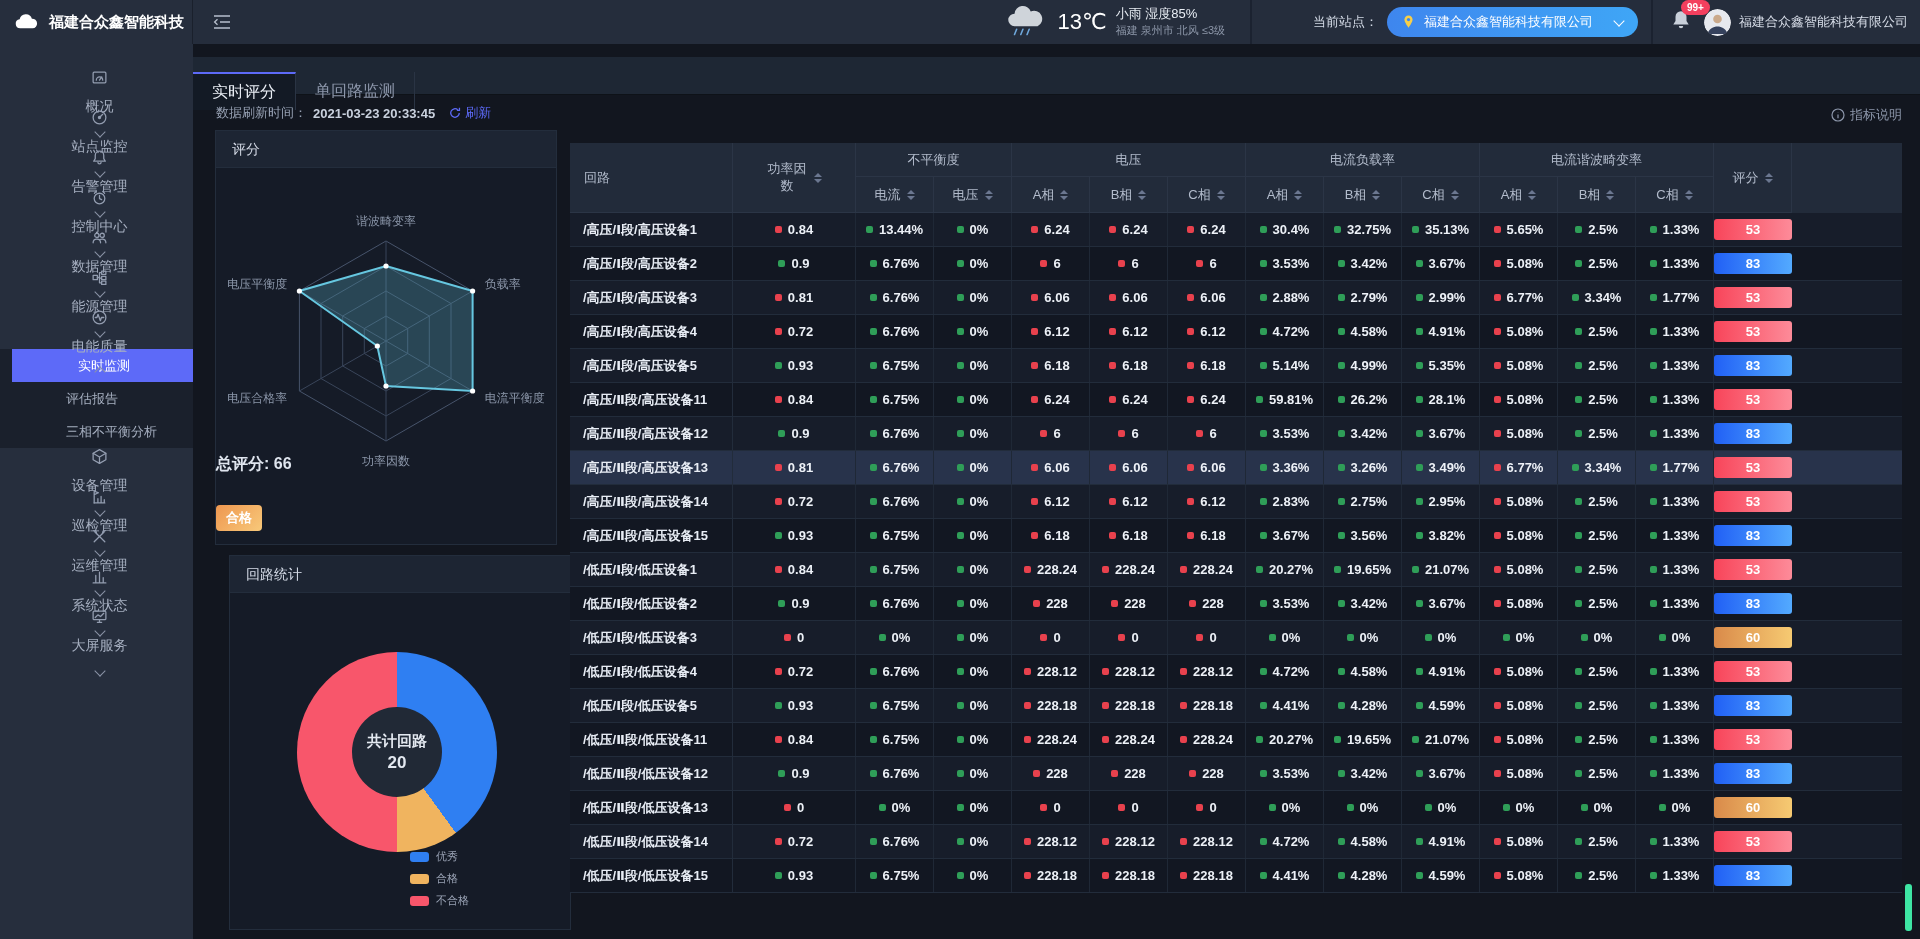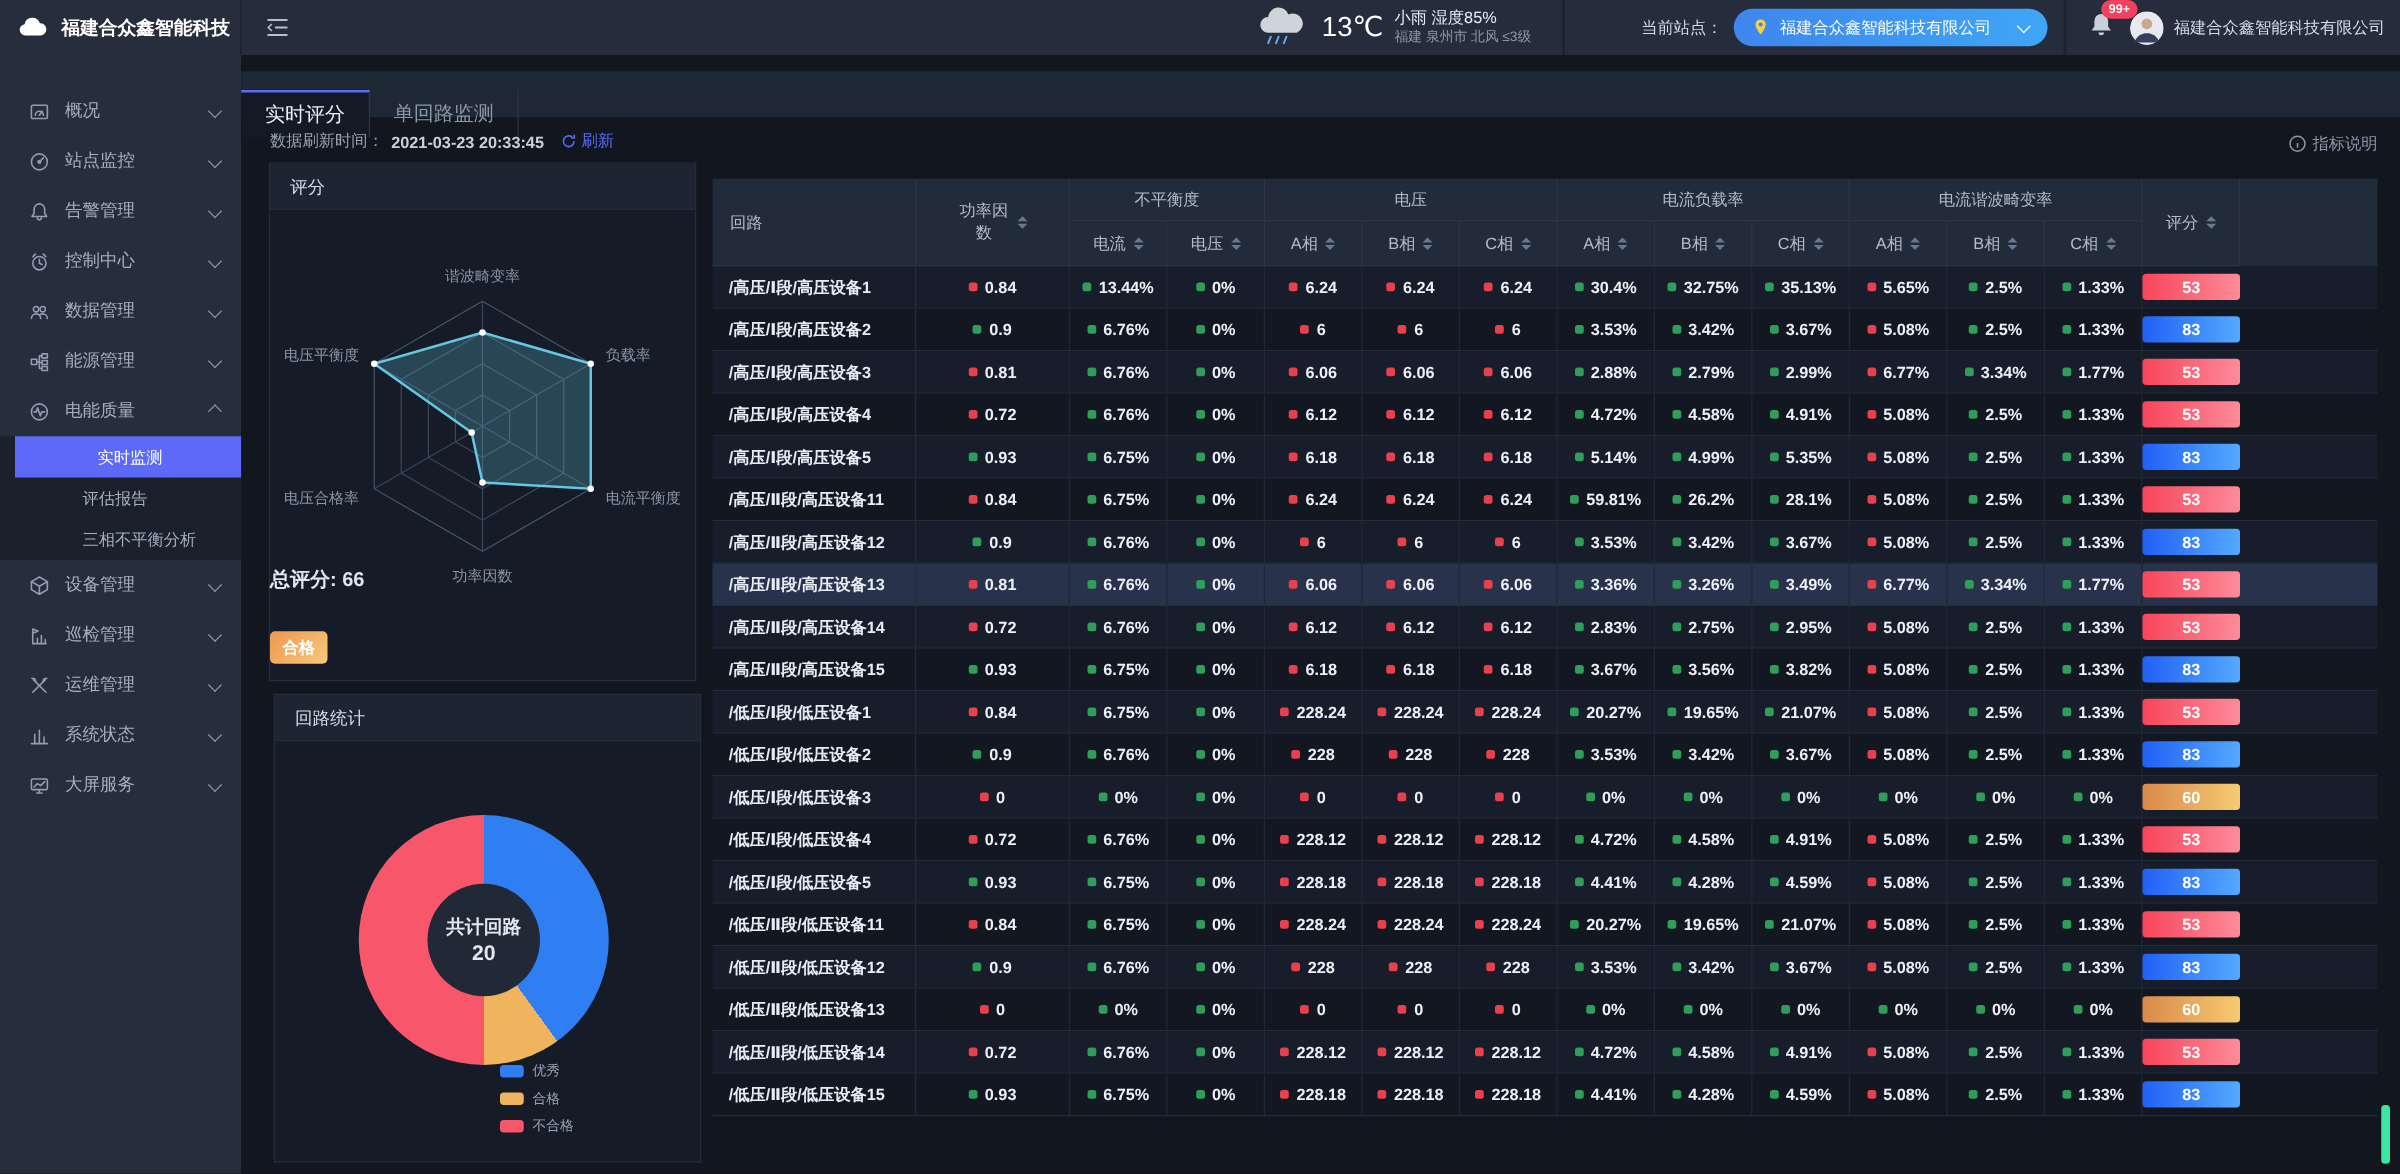--- a/index.html
+++ b/index.html
@@ -29,21 +29,21 @@
   .bell-wrap{position:relative;margin:0 12px 0 4px;cursor:pointer;}
   .bell-wrap svg{width:22px;height:22px;}
   .badge{position:absolute;top:-9px;left:11px;background:#f43f5e;color:#fff;font-size:10px;font-weight:bold;padding:2px 6px;border-radius:9px;white-space:nowrap;}
   .user{display:flex;align-items:center;gap:8px;cursor:pointer;}
   .avatar{width:27px;height:27px;border-radius:50%;overflow:hidden;flex:none;}
   .user-name{color:#d7dde8;font-size:13px;white-space:nowrap;}
 
   
   #sidebar{position:absolute;left:0;top:44px;width:193px;height:895px;background:#262e3d;}
   #side-menu{padding-top:25px;}
-  .side-item{height:40px;display:flex;align-items:center;gap:12px;padding:0 17px 0 23px;color:#a6afc0;font-size:14px;cursor:pointer;}
+  .side-item{height:40px;display:flex;align-items:center;gap:12px;padding:0 17px 0 23px;color:#a6afc0;font-size:14px;cursor:pointer;flex-direction:column;}
   .side-item .s-icon{width:17px;height:17px;color:#939db0;flex:none;display:flex;}
   .side-item .s-icon svg{width:17px;height:17px;}
   .side-item .lbl{flex:1;white-space:nowrap;}
   .submenu{background:#1a202c;}
   .sub-item{height:33px;display:flex;align-items:center;padding-left:66px;color:#a6afc0;font-size:13px;cursor:pointer;}
   .sub-item.active{background:var(--accent,#5d6af8);color:#fff;margin-left:12px;}
 
   
   #main{position:absolute;left:193px;top:44px;width:1727px;height:895px;background:#12161f;}
   #tabbar{position:absolute;left:0;top:13px;width:1727px;height:38px;background:#1e2734;display:flex;border-bottom:1px solid #0e1218;box-sizing:border-box;}
@@ -57,21 +57,21 @@
   #indicator-help svg{width:14px;height:14px;}
 
   .panel{position:absolute;background:#151b27;border:1px solid #232d3c;box-sizing:border-box;}
   .panel-title{height:36px;line-height:36px;padding-left:16px;color:#d6dce8;font-size:14px;background:#1d2533;border-bottom:1px solid #232d3c;}
   #score-panel{left:22px;top:86px;width:342px;height:415px;}
   #radar{position:absolute;left:0;top:38px;}
   .total-row{position:absolute;bottom:13px;left:0;right:0;display:flex;align-items:flex-start;justify-content:center;gap:30px;flex-direction:column;}
   .total-label{color:#dfe5ee;font-size:16px;font-weight:bold;}
   .grade-badge{background:linear-gradient(135deg,#ee9750,#f8c97a);color:#fff;font-size:13px;font-weight:bold;padding:4px 10px;border-radius:4px;}
 
-  #circuit-panel{left:26px;top:511px;width:342px;height:375px;}
+  #circuit-panel{left:36px;top:511px;width:342px;height:375px;}
   #donut{position:absolute;left:67px;top:96px;width:200px;height:200px;border-radius:50%;}
   #donut-hole{position:absolute;left:55px;top:55px;width:90px;height:90px;border-radius:50%;background:#212936;display:flex;flex-direction:column;align-items:center;justify-content:center;gap:2px;}
   #donut-hole .c1{color:#e3e8f0;font-size:15px;font-weight:bold;}
   #donut-hole .c2{color:#e3e8f0;font-size:17px;font-weight:bold;}
   #donut-legend{position:absolute;left:180px;top:293px;display:flex;flex-direction:column;gap:7px;}
   .lg-item{display:flex;align-items:center;gap:7px;cursor:pointer;}
   .lg-swatch{width:19px;height:10px;border-radius:3px;}
   .lg-label{color:#9aa3b5;font-size:11px;}
 
   

